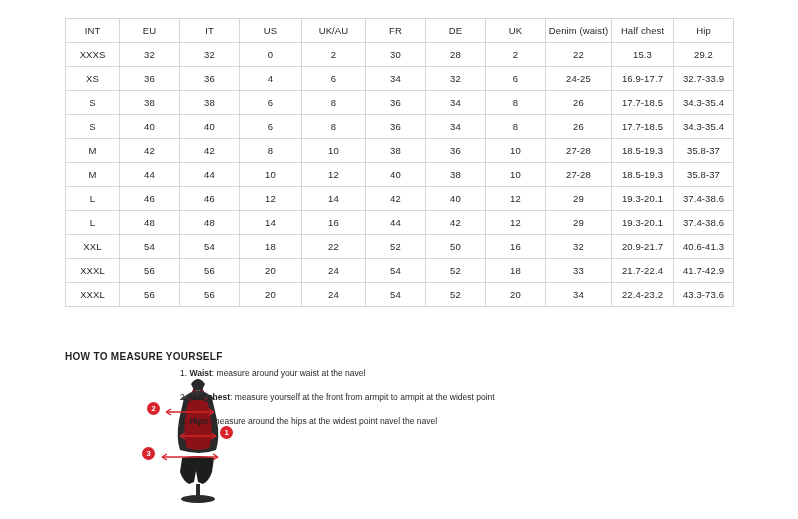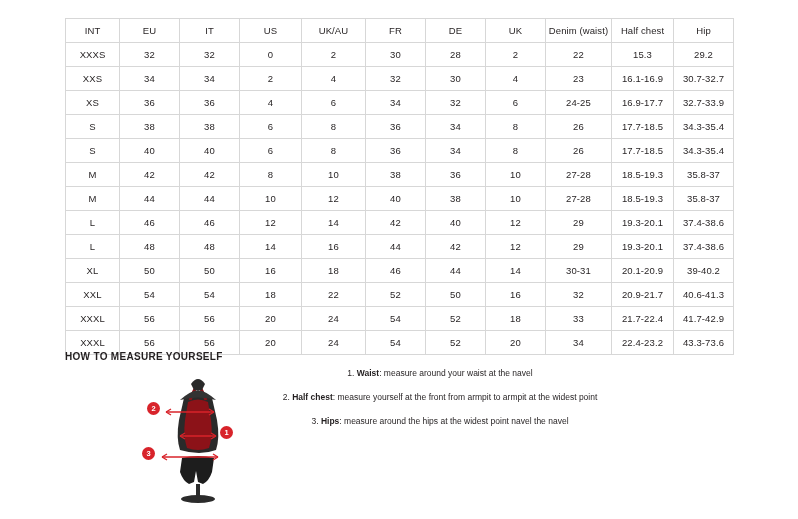--- a/index.html
+++ b/index.html
@@ -84,21 +84,20 @@
     left: 55px;
     top: 0;
     width: 130px;
     height: 140px;
   }
   .steps {
     position: absolute;
     left: 115px;
     top: 2px;
     width: 520px;
-    text-align: center;
   }
   .step {
     font-size: 8.5px;
     line-height: 11px;
     color: #231f20;
     margin-bottom: 13px;
   }
   .step b { font-weight: bold; }
 
   .badge {
@@ -160,33 +159,20 @@
           <td>0</td>
           <td>2</td>
           <td>30</td>
           <td>28</td>
           <td>2</td>
           <td>22</td>
           <td>15.3</td>
           <td>29.2</td>
         </tr>
         <tr>
-          <td>XXS</td>
-          <td>34</td>
-          <td>34</td>
-          <td>2</td>
-          <td>4</td>
-          <td>32</td>
-          <td>30</td>
-          <td>4</td>
-          <td>23</td>
-          <td>16.1-16.9</td>
-          <td>30.7-32.7</td>
-        </tr>
-        <tr>
           <td>XS</td>
           <td>36</td>
           <td>36</td>
           <td>4</td>
           <td>6</td>
           <td>34</td>
           <td>32</td>
           <td>6</td>
           <td>24-25</td>
           <td>16.9-17.7</td>
@@ -262,33 +248,20 @@
           <td>48</td>
           <td>48</td>
           <td>14</td>
           <td>16</td>
           <td>44</td>
           <td>42</td>
           <td>12</td>
           <td>29</td>
           <td>19.3-20.1</td>
           <td>37.4-38.6</td>
-        </tr>
-        <tr>
-          <td>XL</td>
-          <td>50</td>
-          <td>50</td>
-          <td>16</td>
-          <td>18</td>
-          <td>46</td>
-          <td>44</td>
-          <td>14</td>
-          <td>30-31</td>
-          <td>20.1-20.9</td>
-          <td>39-40.2</td>
         </tr>
         <tr>
           <td>XXL</td>
           <td>54</td>
           <td>54</td>
           <td>18</td>
           <td>22</td>
           <td>52</td>
           <td>50</td>
           <td>16</td>

